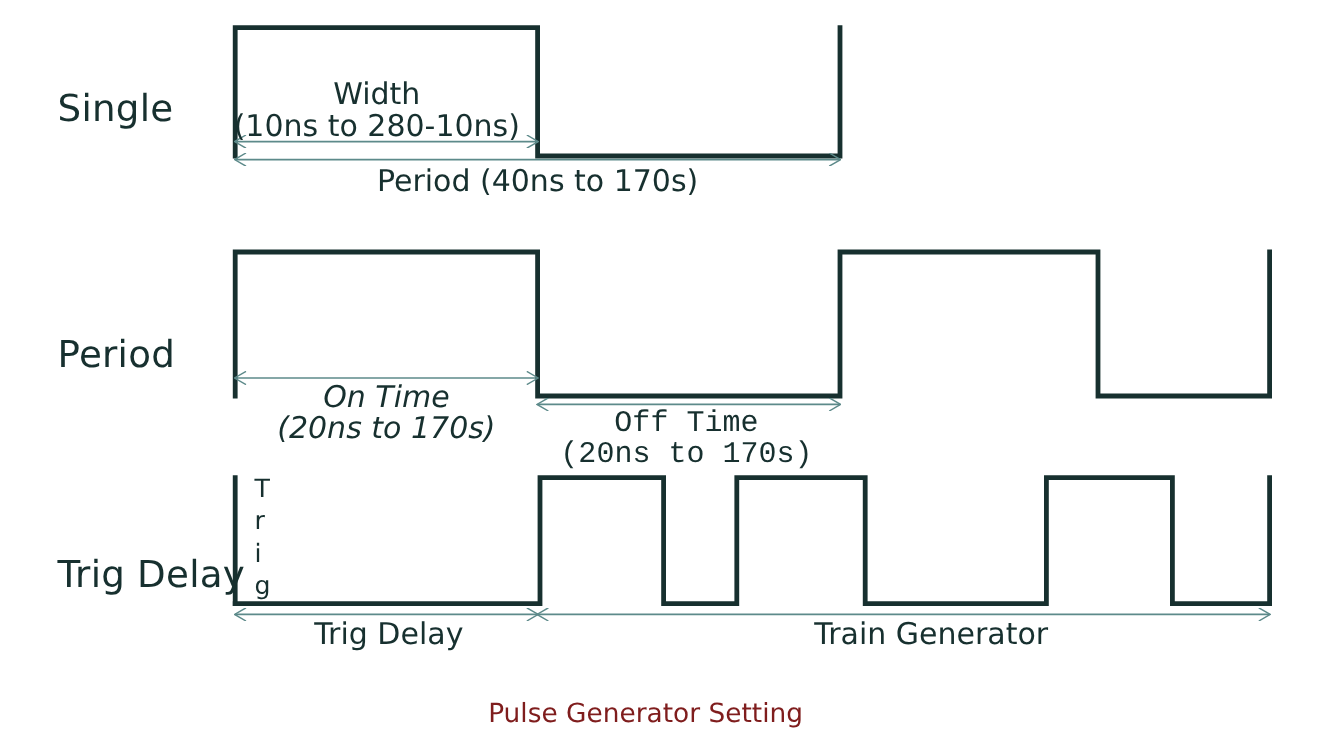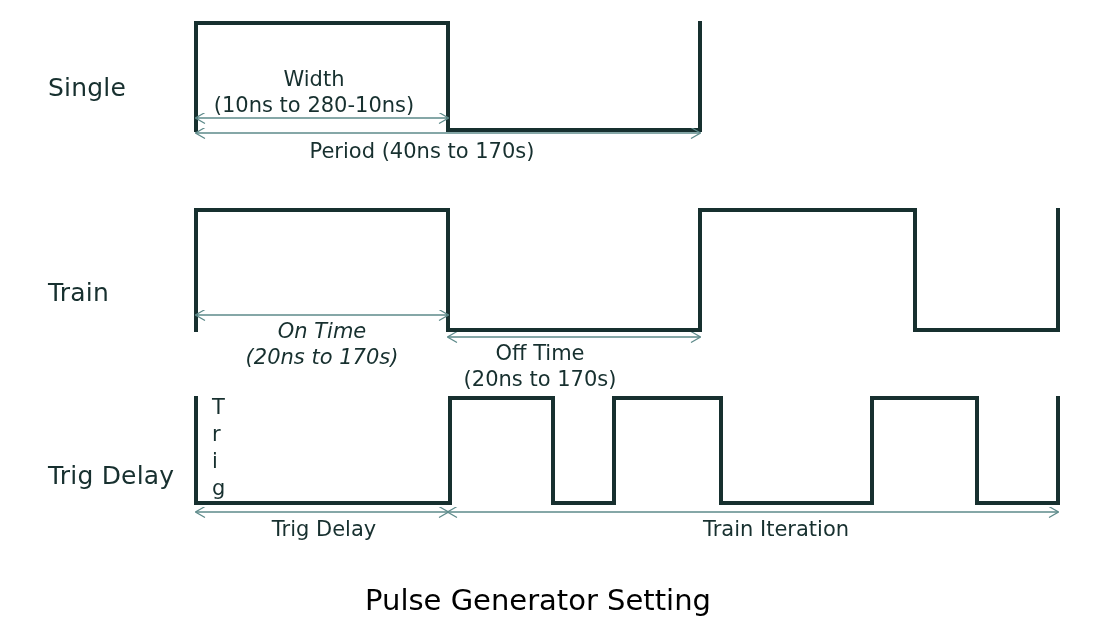--- a/index.html
+++ b/index.html
@@ -1,28 +1,28 @@
 <!DOCTYPE html>
 <html><head>
 <meta charset="utf-8">
 <style>
   html,body{margin:0;padding:0;background:#ffffff;}
   body{width:1098px;height:621px;overflow:hidden;
        font-family:"DejaVu Sans",sans-serif;color:#17302f;}
   #stage{position:relative;width:1098px;height:621px;background:#fff;}
   svg#diagram{position:absolute;left:0;top:0;width:1098px;height:621px;display:block;}
-  .rowlabel{position:absolute;font-size:25px;color:#17302f;white-space:nowrap;
+  .rowlabel{position:absolute;font-size:31px;color:#17302f;white-space:nowrap;
             letter-spacing:.2px;}
-  .dimlabel{position:absolute;font-size:21px;color:#17302f;white-space:nowrap;
+  .dimlabel{position:absolute;font-size:25px;color:#17302f;white-space:nowrap;
             text-align:center;line-height:26px;}
   .dimlabel.ctr{transform:translateX(-50%);}
   .trigstack{position:absolute;font-size:21px;color:#17302f;line-height:27px;
              text-align:left;}
   .trigstack span{display:block;}
-  #title{position:absolute;font-size:29px;color:#000000;white-space:nowrap;
+  #title{position:absolute;font-size:22px;color:#7f1d1d;white-space:nowrap;
          transform:translateX(-50%);}
 </style>
 </head>
 <body>
 
 <div id="stage">
 
   <svg id="diagram" viewBox="0 0 1098 621" xmlns="http://www.w3.org/2000/svg">
     <defs>
       <marker id="arrR" markerWidth="11" markerHeight="11" refX="10" refY="5.5" orient="auto" markerUnits="userSpaceOnUse">
@@ -65,53 +65,53 @@
     <g>
       <line x1="196" y1="512" x2="448" y2="512" stroke="#5d8a8a" stroke-width="1.4" marker-start="url(#arrL)" marker-end="url(#arrR)"></line>
     </g>
     <g>
       <line x1="448" y1="512" x2="1058" y2="512" stroke="#5d8a8a" stroke-width="1.4" marker-start="url(#arrL)" marker-end="url(#arrR)"></line>
     </g>
   </svg>
 
   <div class="rowlabel" style="left:48px;top:73px;">Single</div>
 
-  <div class="rowlabel" style="left:48px;top:278px;">Train</div>
+  <div class="rowlabel" style="left:48px;top:278px;">Period</div>
 
   <div class="rowlabel" style="left:48px;top:461px;">Trig Delay</div>
 
   <div class="dimlabel ctr" style="left:314px;top:66px;">
     <div>Width</div>
     <div>(10ns to 280-10ns)</div>
   </div>
 
-  <div class="dimlabel ctr" style="left:422px;top:138px;">
+  <div class="dimlabel ctr" style="left:448px;top:138px;">
     <div>Period (40ns to 170s)</div>
   </div>
 
   <div class="dimlabel ctr" style="left:322px;top:318px;font-style:italic;">
     <div>On Time</div>
     <div>(20ns to 170s)</div>
   </div>
 
-  <div class="dimlabel ctr" style="left:540px;top:340px;">
+  <div class="dimlabel ctr" style="left:572px;top:340px;font-family:Liberation Mono, monospace;">
     <div>Off Time</div>
     <div>(20ns to 170s)</div>
   </div>
 
   <div class="trigstack" style="left:212px;top:394px;">
     <span>T</span>
     <span>r</span>
     <span>i</span>
     <span>g</span>
   </div>
 
   <div class="dimlabel ctr" style="left:324px;top:516px;">
     <div>Trig Delay</div>
   </div>
 
   <div class="dimlabel ctr" style="left:776px;top:516px;">
-    <div>Train Iteration</div>
+    <div>Train Generator</div>
   </div>
 
   <div id="title" style="left:538px;top:583px;">Pulse Generator Setting</div>
 
 </div>
 
 </body></html>

